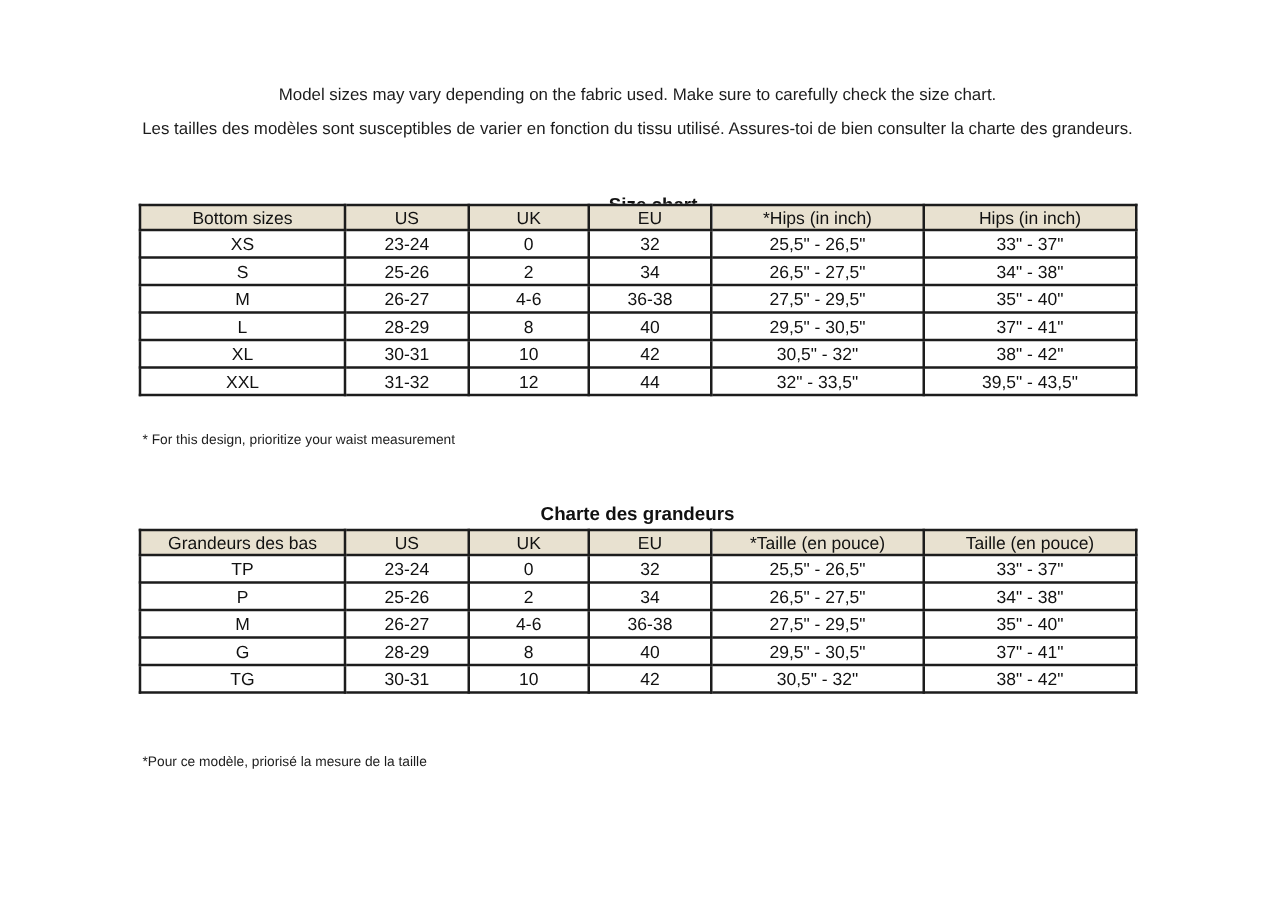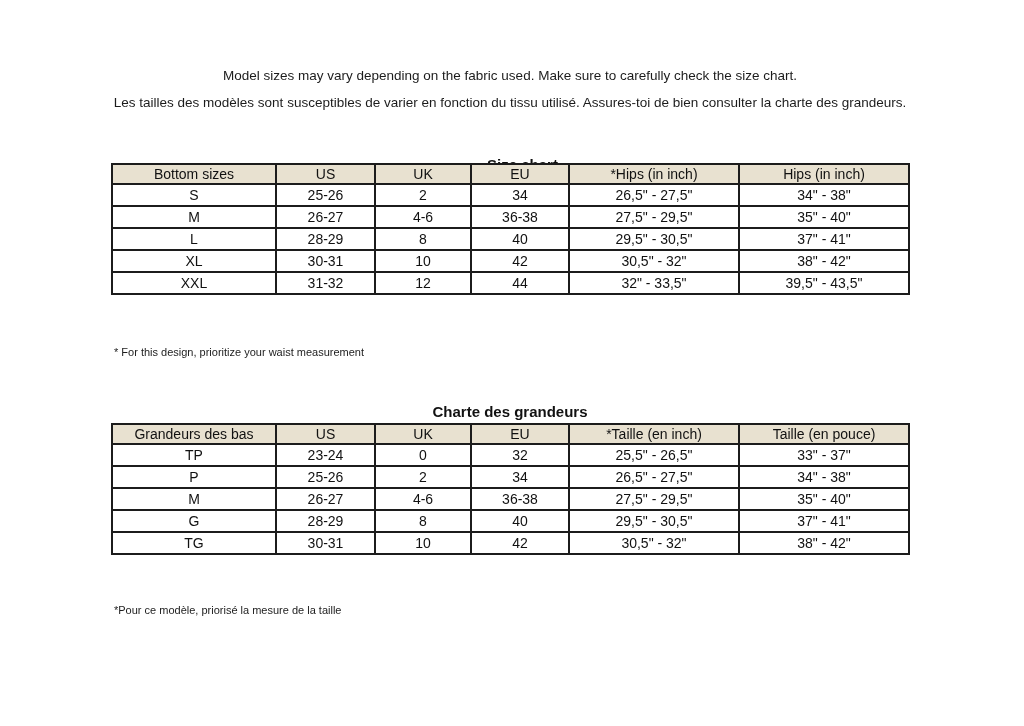--- a/index.html
+++ b/index.html
@@ -110,20 +110,28 @@
           <th>Bottom sizes</th>
           <th>US</th>
           <th>UK</th>
           <th>EU</th>
           <th>*Hips (in inch)</th>
           <th>Hips (in inch)</th>
         </tr>
     </thead>
     <tbody>
         <tr>
+          <td>XS</td>
+          <td>23-24</td>
+          <td>0</td>
+          <td>32</td>
+          <td>25,5" - 26,5"</td>
+          <td>33" - 37"</td>
+        </tr>
+        <tr>
           <td>S</td>
           <td>25-26</td>
           <td>2</td>
           <td>34</td>
           <td>26,5" - 27,5"</td>
           <td>34" - 38"</td>
         </tr>
         <tr>
           <td>M</td>
           <td>26-27</td>
@@ -171,21 +179,21 @@
       <col class="c4">
         <col class="c5">
         <col class="c6">
     </colgroup>
     <thead>
       <tr>
           <th>Grandeurs des bas</th>
           <th>US</th>
           <th>UK</th>
           <th>EU</th>
-          <th>*Taille (en inch)</th>
+          <th>*Taille (en pouce)</th>
           <th>Taille (en pouce)</th>
         </tr>
     </thead>
     <tbody>
         <tr>
           <td>TP</td>
           <td>23-24</td>
           <td>0</td>
           <td>32</td>
           <td>25,5" - 26,5"</td>

